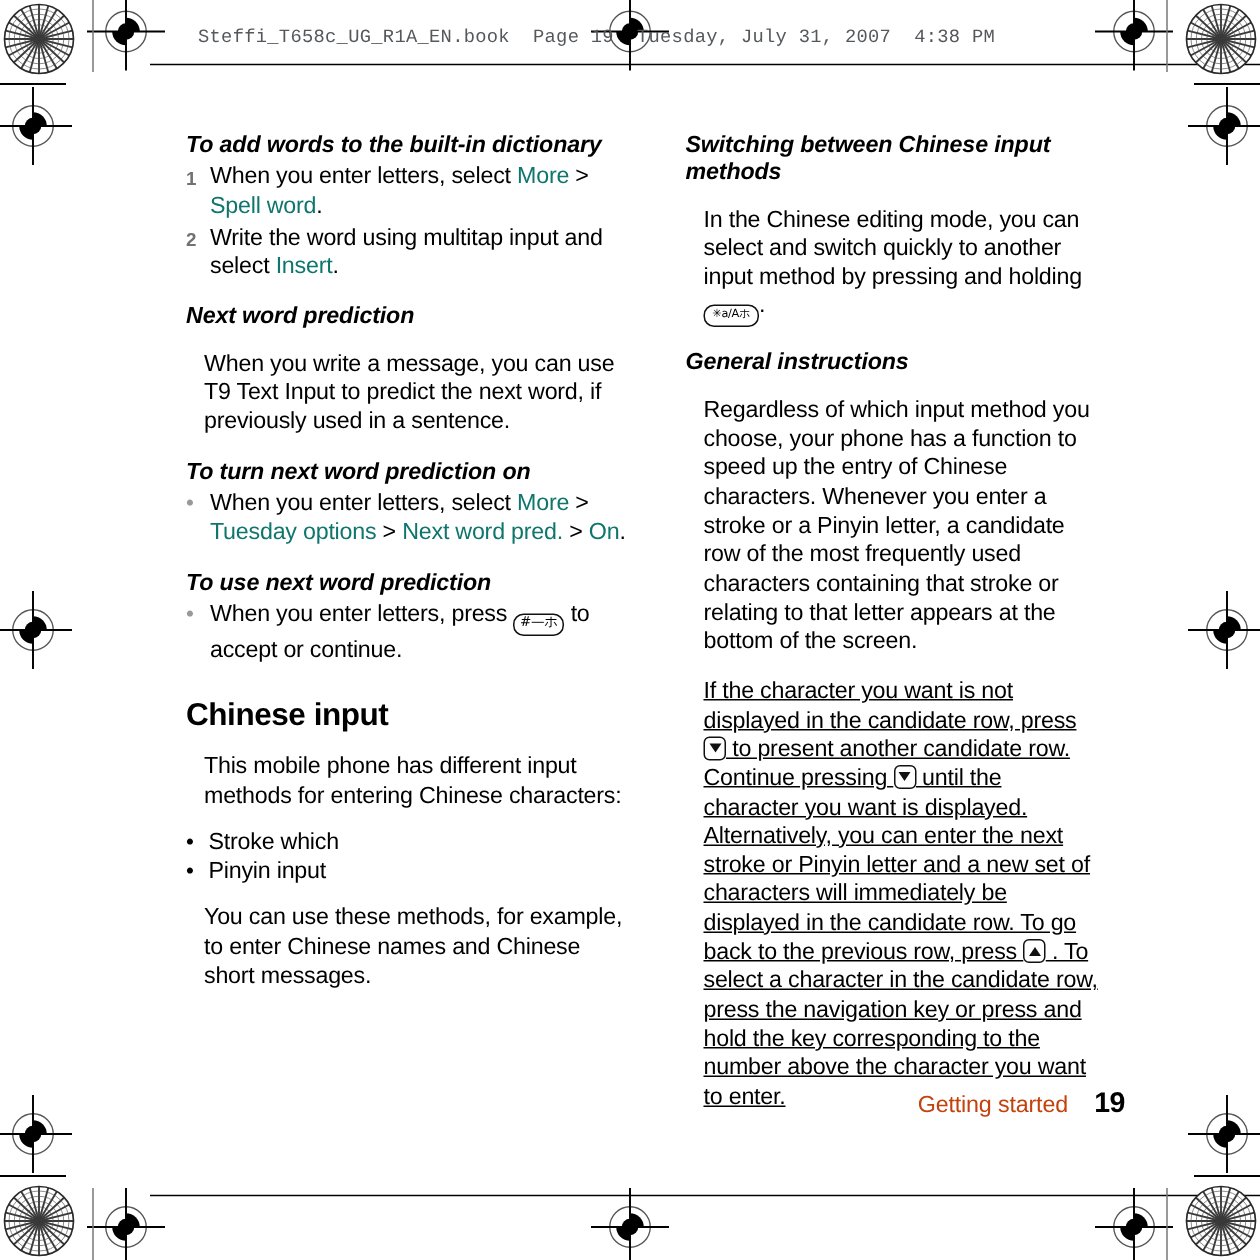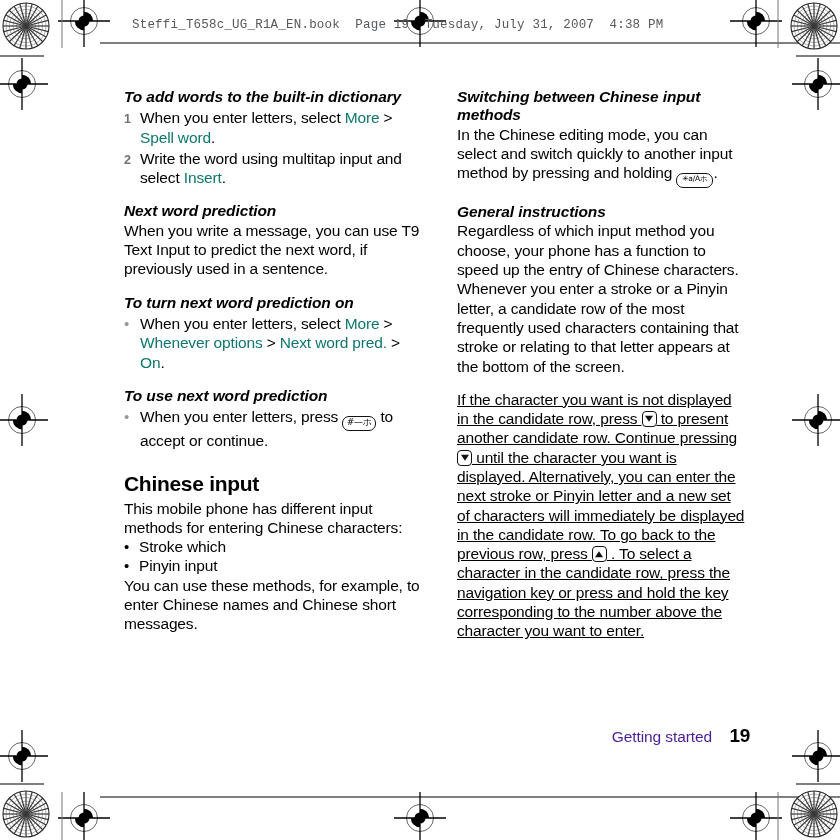--- a/index.html
+++ b/index.html
@@ -74,21 +74,21 @@
     font-style: italic;
     letter-spacing: -0.1px;
     margin: 15px 0 0 0;
     line-height: 1.18;
   }
   .h3.first { margin-top: 0; }
   .para {
     font-size: 15.5px;
     line-height: 19.3px;
     letter-spacing: -0.15px;
-    margin: 0;
+    margin: 12px;
   }
   .para.gap { margin-top: 14px; text-decoration: underline; }
 
   
   .step {
     display: flex;
     font-size: 15.5px;
     line-height: 19.3px;
     letter-spacing: -0.15px;
     margin-top: 2px;
@@ -194,21 +194,21 @@
     left: 0;
     top: 728px;
     width: 840px;
     height: 28px;
   }
   .footer-section {
     position: absolute;
     right: 128px;
     top: 0;
     font-size: 15.5px;
-    color: #4c1d95;
+    color: #c2410c;
     letter-spacing: -0.1px;
   }
   .footer-pageno {
     position: absolute;
     right: 90px;
     top: -3px;
     font-size: 19px;
     font-weight: bold;
     letter-spacing: -0.3px;
     color: #000;
@@ -324,21 +324,21 @@
 
     <div>
       <div class="h2">Next word prediction</div>
       <p class="para">When you write a message, you can use T9 Text Input to predict the next word, if previously used in a sentence.</p>
     </div>
 
     <div>
       <div class="h3">To turn next word prediction on</div>
       <div class="ibullet">
         <div class="ibullet-dot">•</div>
-        <div class="ibullet-text"><span>When you enter letters, select </span><span class="menu">More</span><span> &gt; </span><span class="menu">Whenever options</span><span> &gt; </span><span class="menu">Next word pred.</span><span> &gt; </span><span class="menu">On</span><span>.</span></div>
+        <div class="ibullet-text"><span>When you enter letters, select </span><span class="menu">More</span><span> &gt; </span><span class="menu">Tuesday options</span><span> &gt; </span><span class="menu">Next word pred.</span><span> &gt; </span><span class="menu">On</span><span>.</span></div>
       </div>
     </div>
 
     <div>
       <div class="h3">To use next word prediction</div>
       <div class="ibullet">
         <div class="ibullet-dot">•</div>
         <div class="ibullet-text"><span>When you enter letters, press </span><span class="key key-hash">#—ホ</span><span> to accept or continue.</span></div>
       </div>
     </div>

